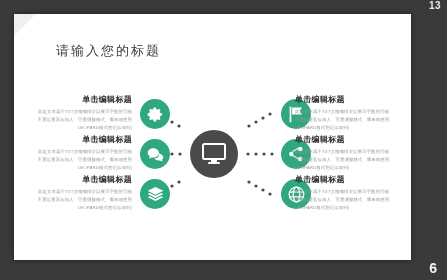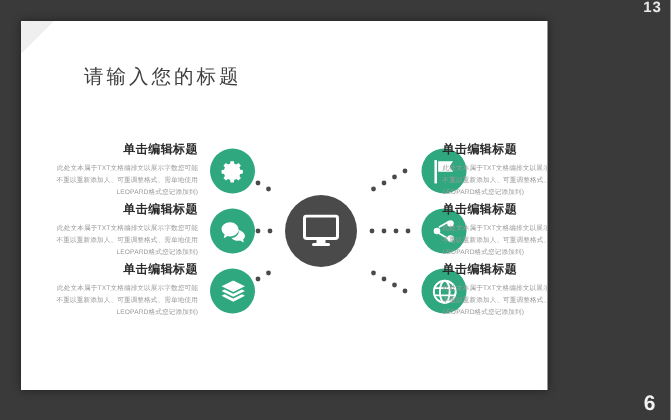--- a/index.html
+++ b/index.html
@@ -11,21 +11,21 @@
   .page-number-top{
     position:absolute;right:6px;top:0px;
     color:#e8e8e8;font-size:10px;font-weight:bold;letter-spacing:0.5px;
   }
   .page-number-bottom{
     position:absolute;right:10px;bottom:4px;
     color:#f2f2f2;font-size:14px;font-weight:bold;
   }
   .slide{
     position:absolute;left:14px;top:14px;
-    width:351px;height:246px;
+    width:397px;height:246px;
     background:#ffffff;
     overflow:hidden;
     box-shadow:0 0 6px rgba(0,0,0,0.45);
   }
   
   .corner-fold{
     position:absolute;left:0;top:0;width:0;height:0;
     border-top:22px solid #efefef;
     border-right:22px solid transparent;
   }

